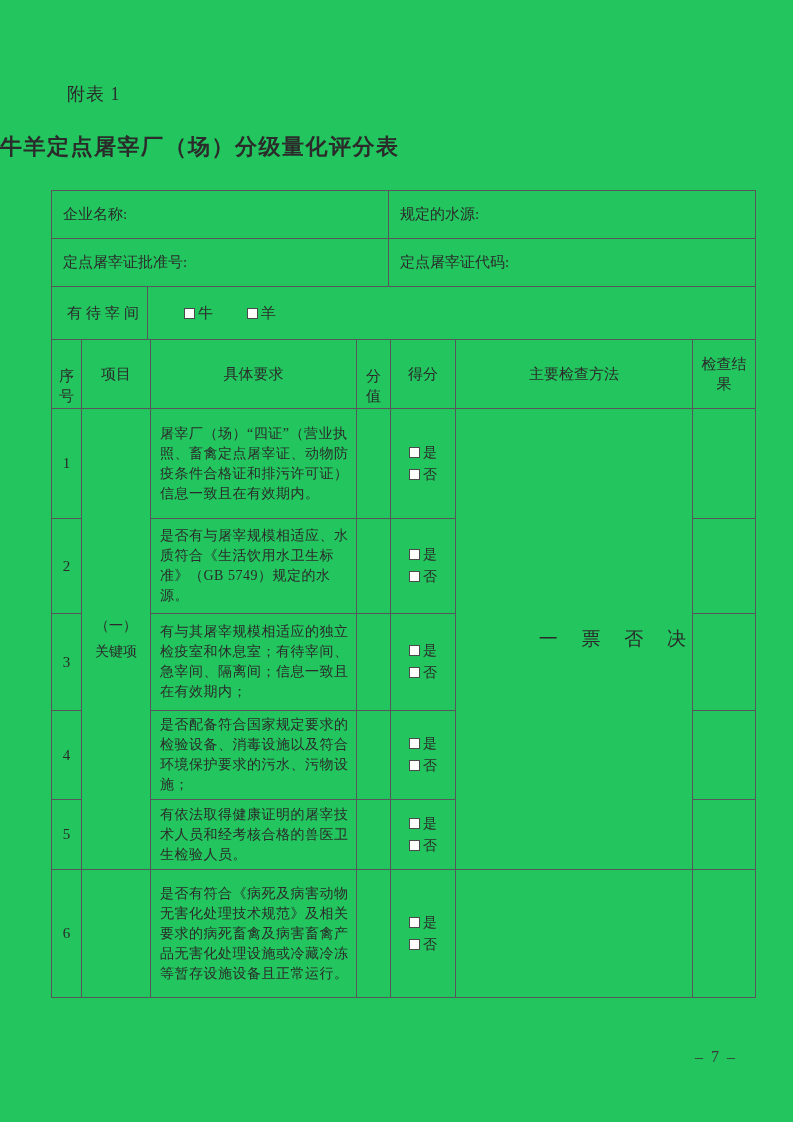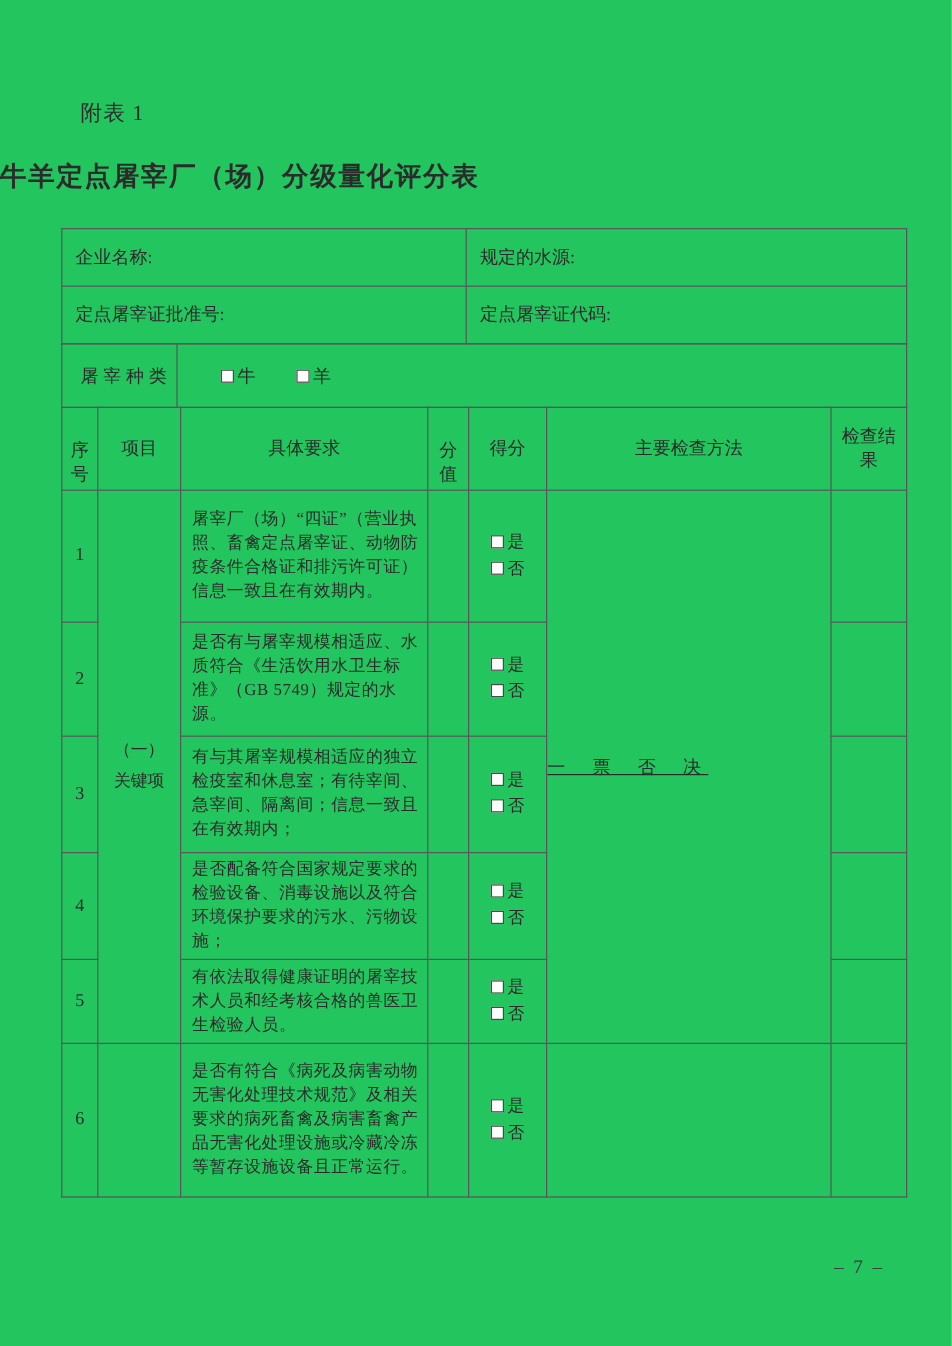--- a/index.html
+++ b/index.html
@@ -58,21 +58,21 @@
   .r6{height:128px;}
   .cell-no{text-align:center;font-size:15px;}
   .cell-item{text-align:center;font-size:14px;line-height:26px;}
   .cell-req{
     font-size:14px;line-height:20px;
     padding:4px 7px 4px 9px;text-align:left;
     letter-spacing:0.5px;
   }
   .cell-score{text-align:center;font-size:14px;}
   .score-opts{display:inline-block;text-align:left;line-height:22px;}
-  .cell-method{text-align:left;font-size:15px;letter-spacing:6px;word-spacing:7px;text-decoration:underline;}
+  .cell-method{text-align:right;font-size:19px;letter-spacing:6px;word-spacing:7px;}
   .page-number{
     position:absolute;left:695px;top:1048px;
     font-size:16px;letter-spacing:2px;color:#3a3a3a;
   }
 </style>
 </head>
 <body>
 
 <div class="sheet">
 
@@ -107,21 +107,21 @@
       </table>
 
     <table class="species-table">
       <colgroup>
           <col style="width:96px">
           <col style="width:608px">
         </colgroup>
       <tbody>
           <tr>
         <td class="species-label">
-          <span>屠宰种类</span>
+          <span>有待宰间</span>
         </td>
         <td class="species-value">
           <span class="species-opt">
             <span class="cb"></span><span>牛</span>
           </span>
           <span class="species-opt">
             <span class="cb"></span><span>羊</span>
           </span>
         </td>
       </tr>

